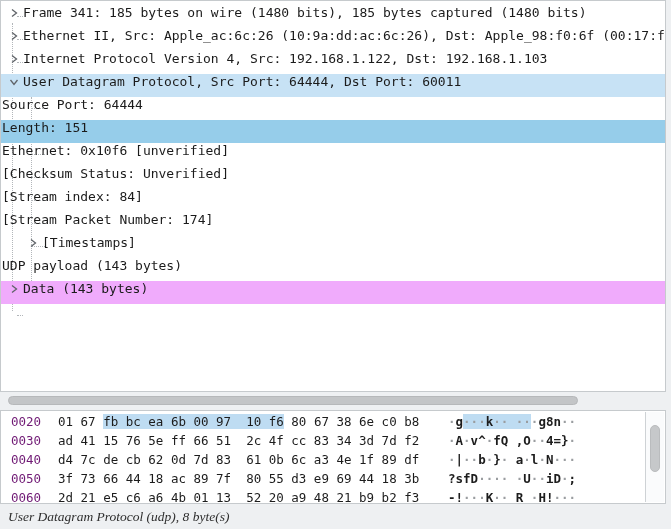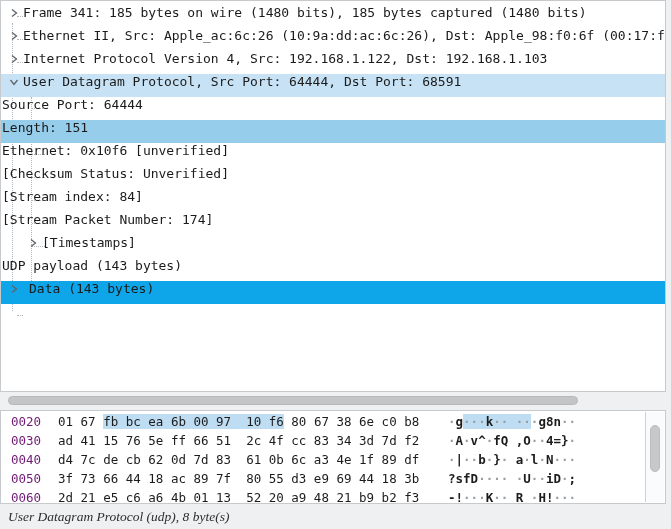--- a/index.html
+++ b/index.html
@@ -25,21 +25,21 @@
   .tree-row.lvl0 { padding-left:5px; }
   .tree-row.lvl1 { }
   .tree-row.lvl1.has-exp { padding-left:24px; }
   .expander {
     width:16px; height:16px; display:inline-flex; align-items:center;
     justify-content:center; flex:0 0 16px;
   }
   .tree-label { padding-left:1px; }
   .hl-selected { background:#96cdea; }
   .hl-light    { background:#c7e2f5; }
-  .hl-muted    { background:#0ea5e9;gap:6px; }
+  .hl-muted    { background:#f0abfc; }
 
   .connectors { position:absolute; left:0; top:0; width:100%; height:100%; z-index:1; }
   .vline { position:absolute; width:0; border-left:1px dotted #b2b6ba; }
   .hdash { position:absolute; height:0; border-top:1px dotted #b2b6ba; }
 
   
   .hscroll-track { position:absolute; left:0; top:392px; width:671px; height:18px; background:#eef0f2; }
   .hscroll-thumb {
     position:absolute; left:8px; top:4px; width:570px; height:9px;
     background:#c3c5c7; border:1px solid #b6b8ba; border-radius:5px;
@@ -101,21 +101,21 @@
             <polyline points="3,1.5 7.5,5 3,8.5" fill="none" stroke="#5f6368" stroke-width="1.3"></polyline>
           </svg></span><span class="tree-label">Frame 341: 185 bytes on wire (1480 bits), 185 bytes captured (1480 bits)</span></div>
       <div class="tree-row lvl0"><span class="expander"><svg width="10" height="10" viewBox="0 0 10 10">
             <polyline points="3,1.5 7.5,5 3,8.5" fill="none" stroke="#5f6368" stroke-width="1.3"></polyline>
           </svg></span><span class="tree-label">Ethernet II, Src: Apple_ac:6c:26 (10:9a:dd:ac:6c:26), Dst: Apple_98:f0:6f (00:17:f</span></div>
       <div class="tree-row lvl0"><span class="expander"><svg width="10" height="10" viewBox="0 0 10 10">
             <polyline points="3,1.5 7.5,5 3,8.5" fill="none" stroke="#5f6368" stroke-width="1.3"></polyline>
           </svg></span><span class="tree-label">Internet Protocol Version 4, Src: 192.168.1.122, Dst: 192.168.1.103</span></div>
       <div class="tree-row lvl0 hl-light"><span class="expander"><svg width="10" height="10" viewBox="0 0 10 10">
             <polyline points="1.5,3 5,7.5 8.5,3" fill="none" stroke="#5f6368" stroke-width="1.3"></polyline>
-          </svg></span><span class="tree-label">User Datagram Protocol, Src Port: 64444, Dst Port: 68591</span></div>
+          </svg></span><span class="tree-label">User Datagram Protocol, Src Port: 64444, Dst Port: 60011</span></div>
       <div class="tree-row lvl1"><span class="tree-label">Source Port: 64444</span></div>
       <div class="tree-row lvl1 hl-selected"><span class="tree-label">Length: 151</span></div>
       <div class="tree-row lvl1"><span class="tree-label">Ethernet: 0x10f6 [unverified]</span></div>
       <div class="tree-row lvl1"><span class="tree-label">[Checksum Status: Unverified]</span></div>
       <div class="tree-row lvl1"><span class="tree-label">[Stream index: 84]</span></div>
       <div class="tree-row lvl1"><span class="tree-label">[Stream Packet Number: 174]</span></div>
       <div class="tree-row lvl1 has-exp"><span class="expander"><svg width="10" height="10" viewBox="0 0 10 10">
             <polyline points="3,1.5 7.5,5 3,8.5" fill="none" stroke="#5f6368" stroke-width="1.3"></polyline>
           </svg></span><span class="tree-label">[Timestamps]</span></div>
       <div class="tree-row lvl1"><span class="tree-label">UDP payload (143 bytes)</span></div>

